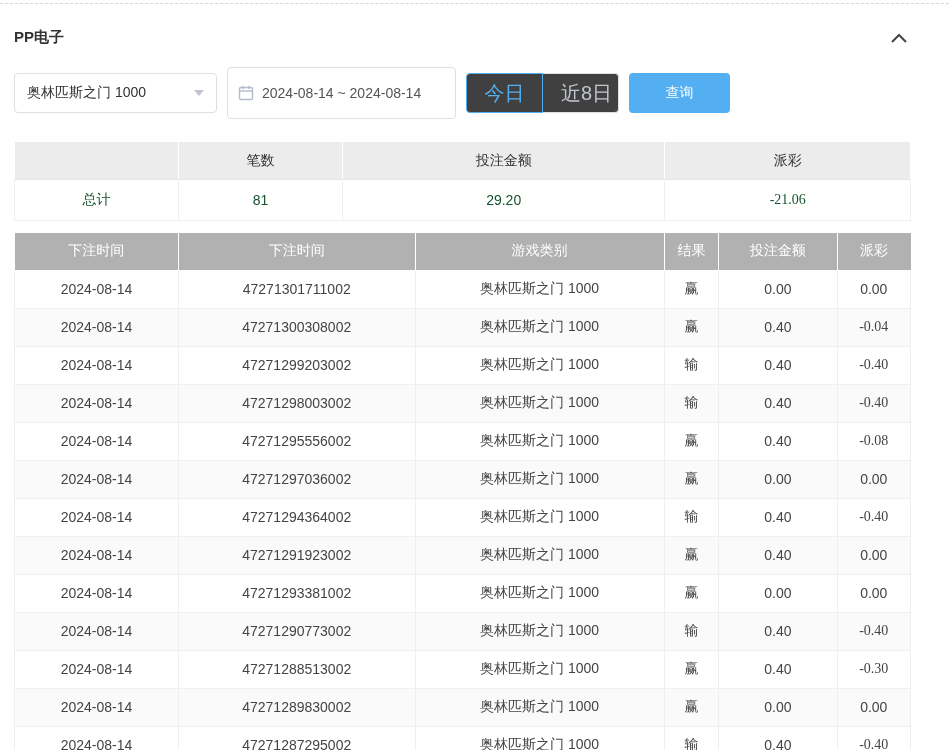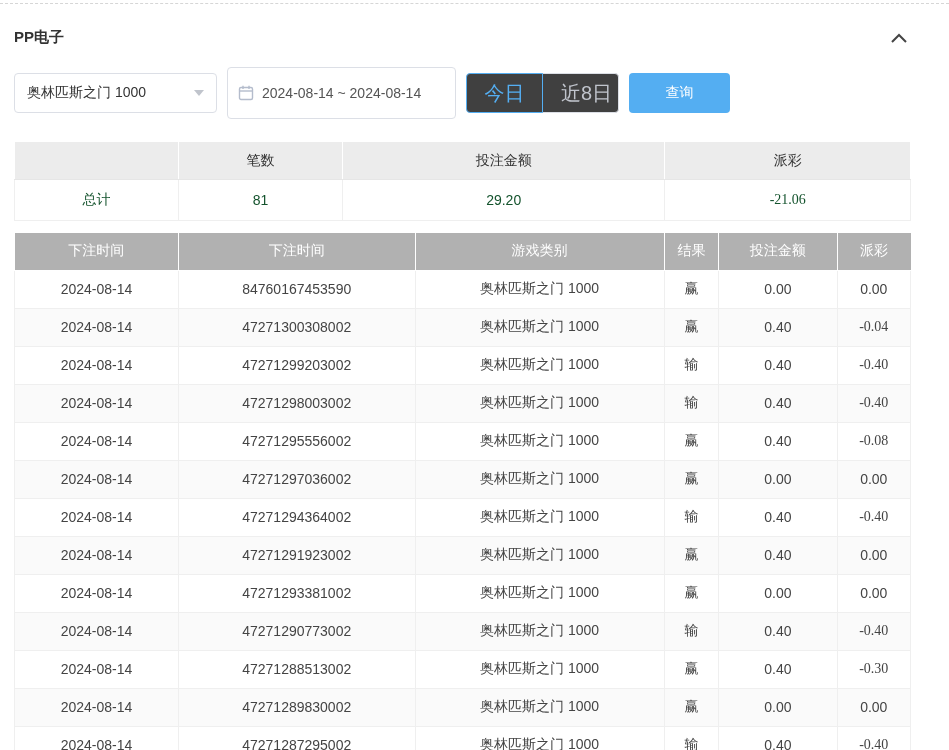--- a/index.html
+++ b/index.html
@@ -160,21 +160,21 @@
           <th>下注时间</th>
           <th>游戏类别</th>
           <th>结果</th>
           <th>投注金额</th>
           <th>派彩</th>
         </tr>
       </thead>
     <tbody id="bet-rows">
         <tr>
           <td>2024-08-14</td>
-          <td>84760167453590</td>
+          <td>47271301711002</td>
           <td>奥林匹斯之门 1000</td>
           <td>赢</td>
           <td>0.00</td>
           <td>0.00</td>
         </tr>
         <tr>
           <td>2024-08-14</td>
           <td>47271300308002</td>
           <td>奥林匹斯之门 1000</td>
           <td>赢</td>

